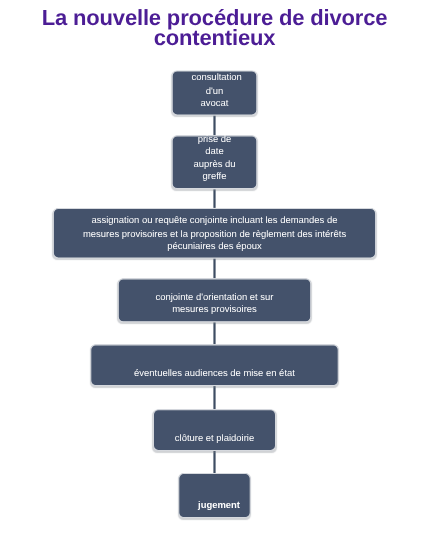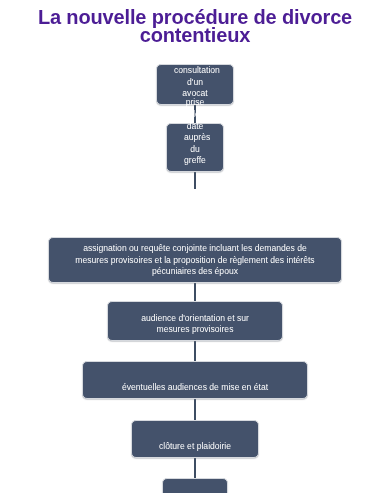--- a/index.html
+++ b/index.html
@@ -63,25 +63,25 @@
     align-items: flex-end;
     justify-content: center;
     padding: 4px 17px;
   }
   .node span {
     display: block;
     width: 100%;
   }
   
   .n0 { width: 78px;  height: 41px; }
-  .n1 { width: 58px;  height: 49px; }
-  .n2 { width: 294px; height: 46px; margin-top: 48px; }
+  .n1 { width: 78px;  height: 49px; }
+  .n2 { width: 294px; height: 46px; }
   .n3 { width: 176px; height: 40px; }
   .n4 { width: 226px; height: 38px; }
-  .n5 { width: 128px; height: 38px; }
+  .n5 { width: 112px; height: 38px; }
   .n6 { width: 66px;  height: 41px; font-weight: bold; }
 </style>
 </head>
 <body>
 
 <div id="page">
 
   <div class="title">La nouvelle procédure de divorce contentieux</div>
 
   <div class="flow">
@@ -102,21 +102,21 @@
 
     <div class="node-wrap">
       <div class="node n2">
         <span>assignation ou requête conjointe incluant les demandes de mesures provisoires et la proposition de règlement des intérêts pécuniaires des époux</span>
       </div>
     </div>
     <div class="connector" style="height:18px"></div>
 
     <div class="node-wrap">
       <div class="node n3">
-        <span>audience d'orientation et sur mesures provisoires</span>
+        <span>conjointe d'orientation et sur mesures provisoires</span>
       </div>
     </div>
     <div class="connector" style="height:20px"></div>
 
     <div class="node-wrap">
       <div class="node n4">
         <span>éventuelles audiences de mise en état</span>
       </div>
     </div>
     <div class="connector" style="height:21px"></div>

